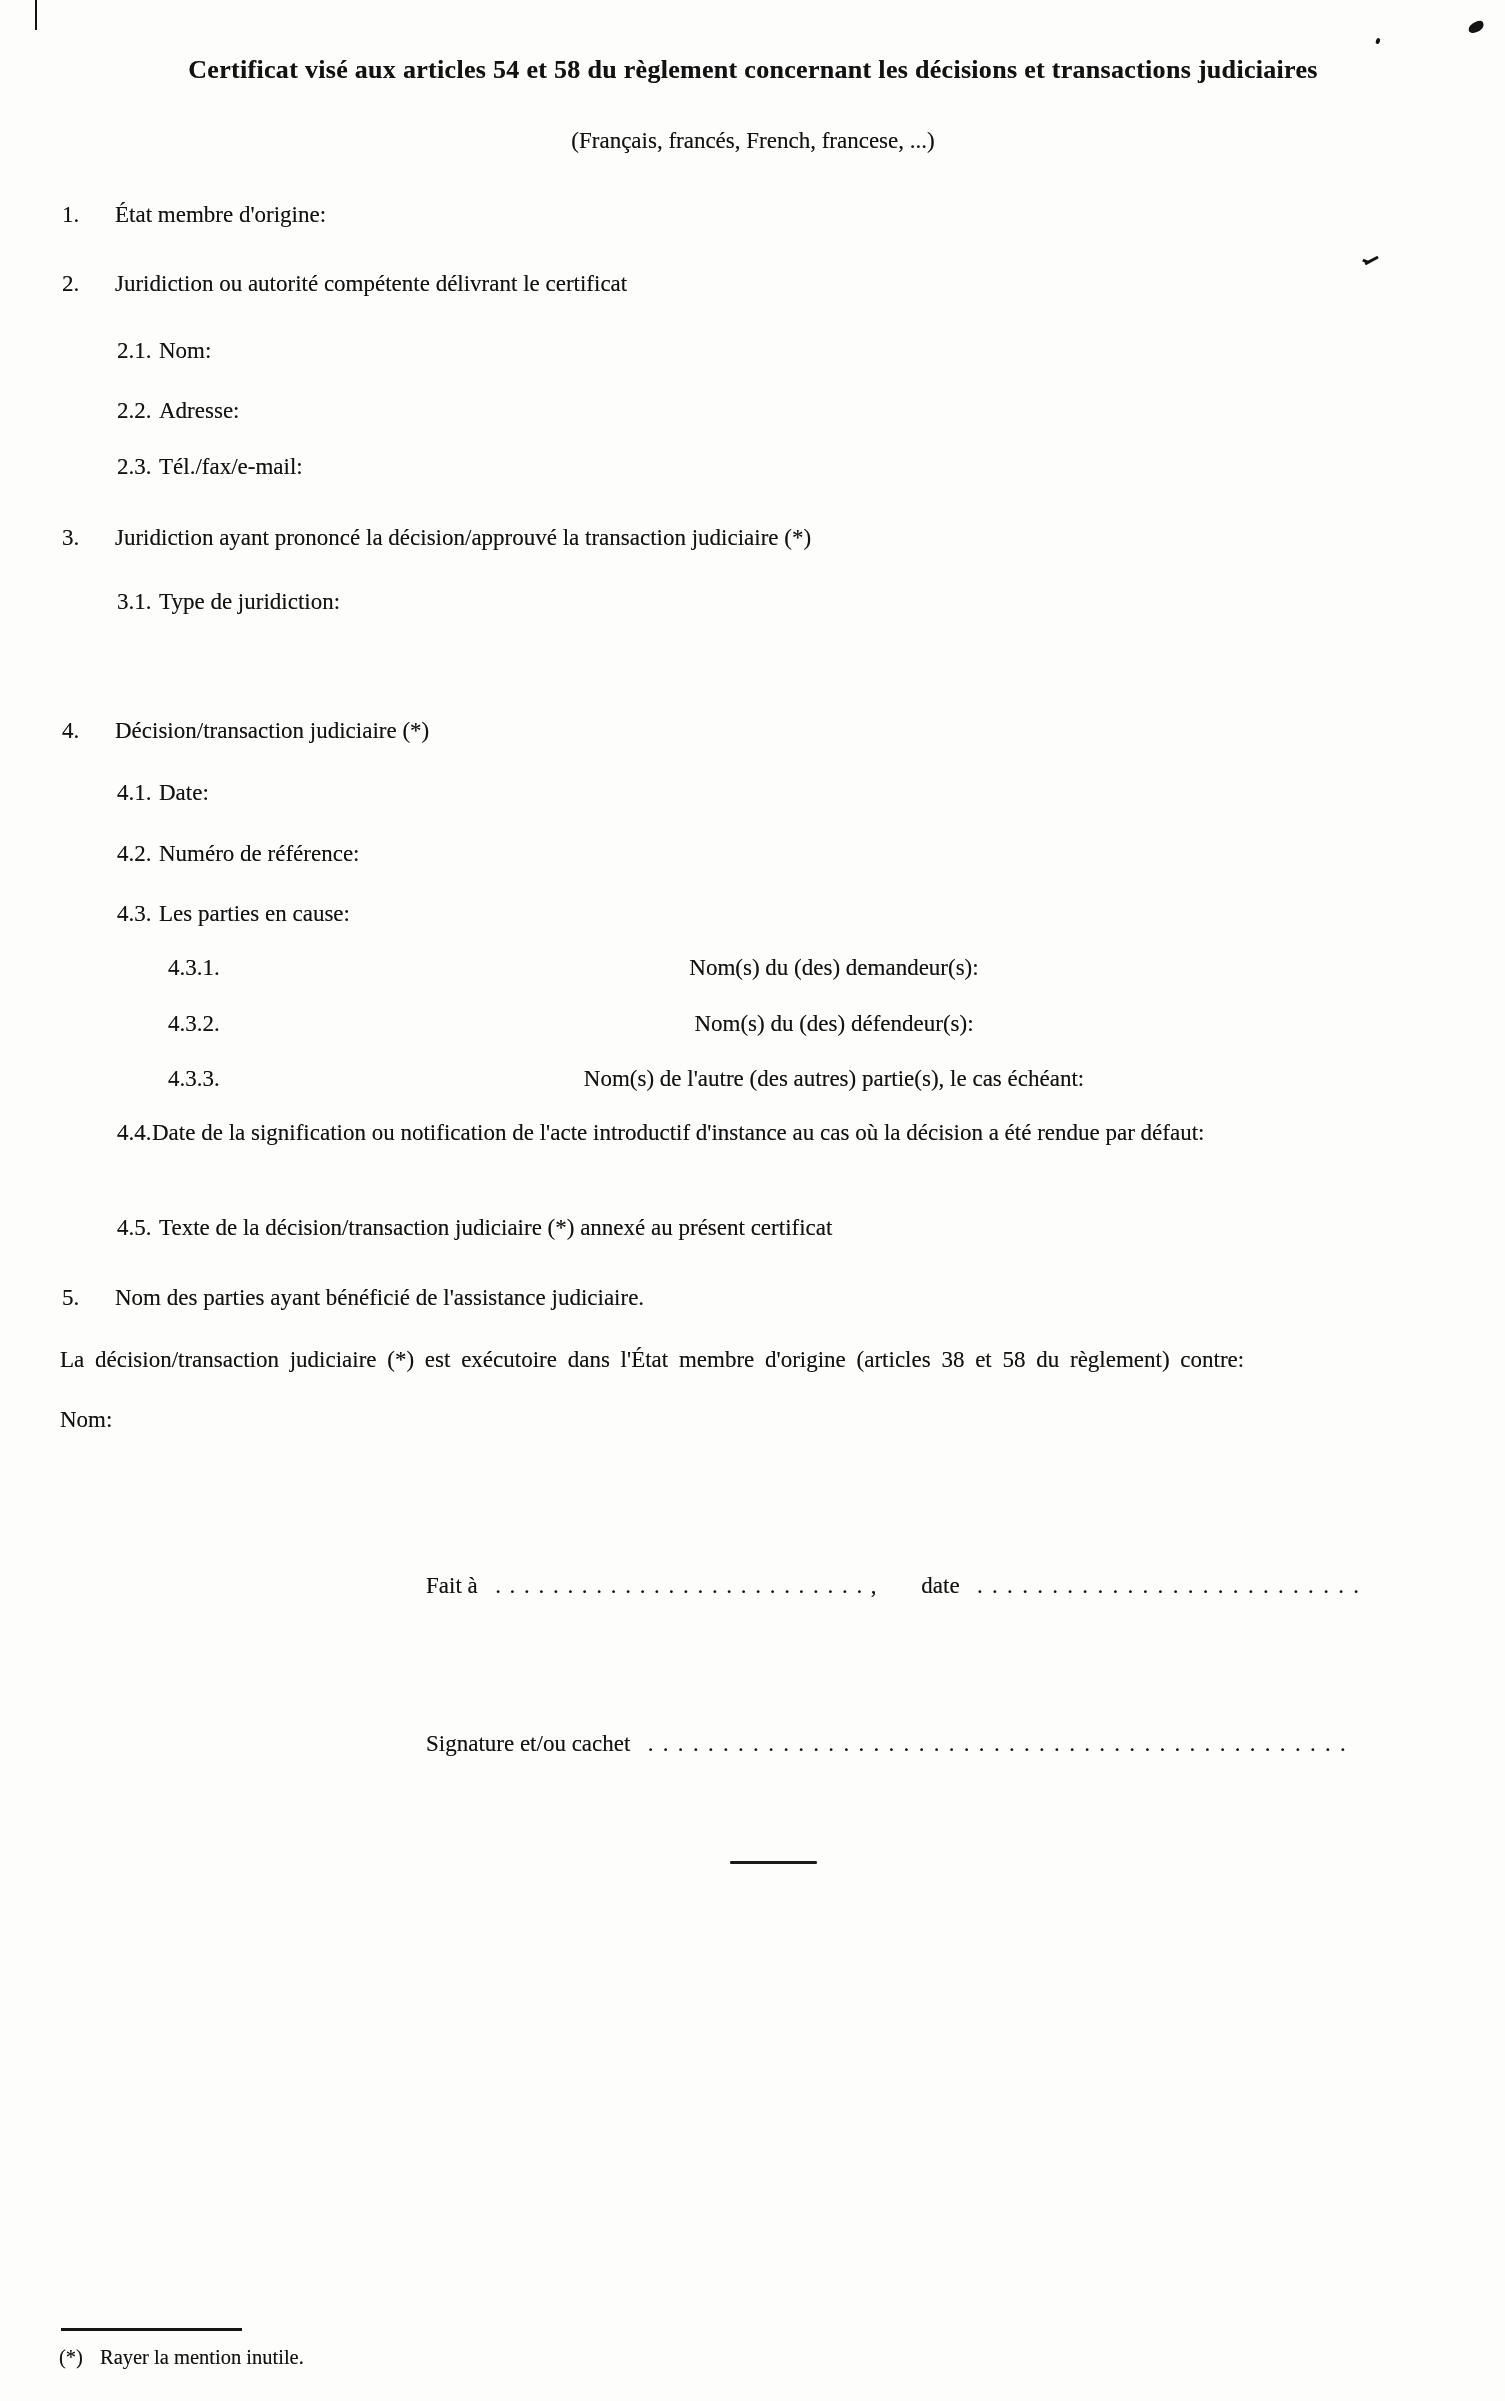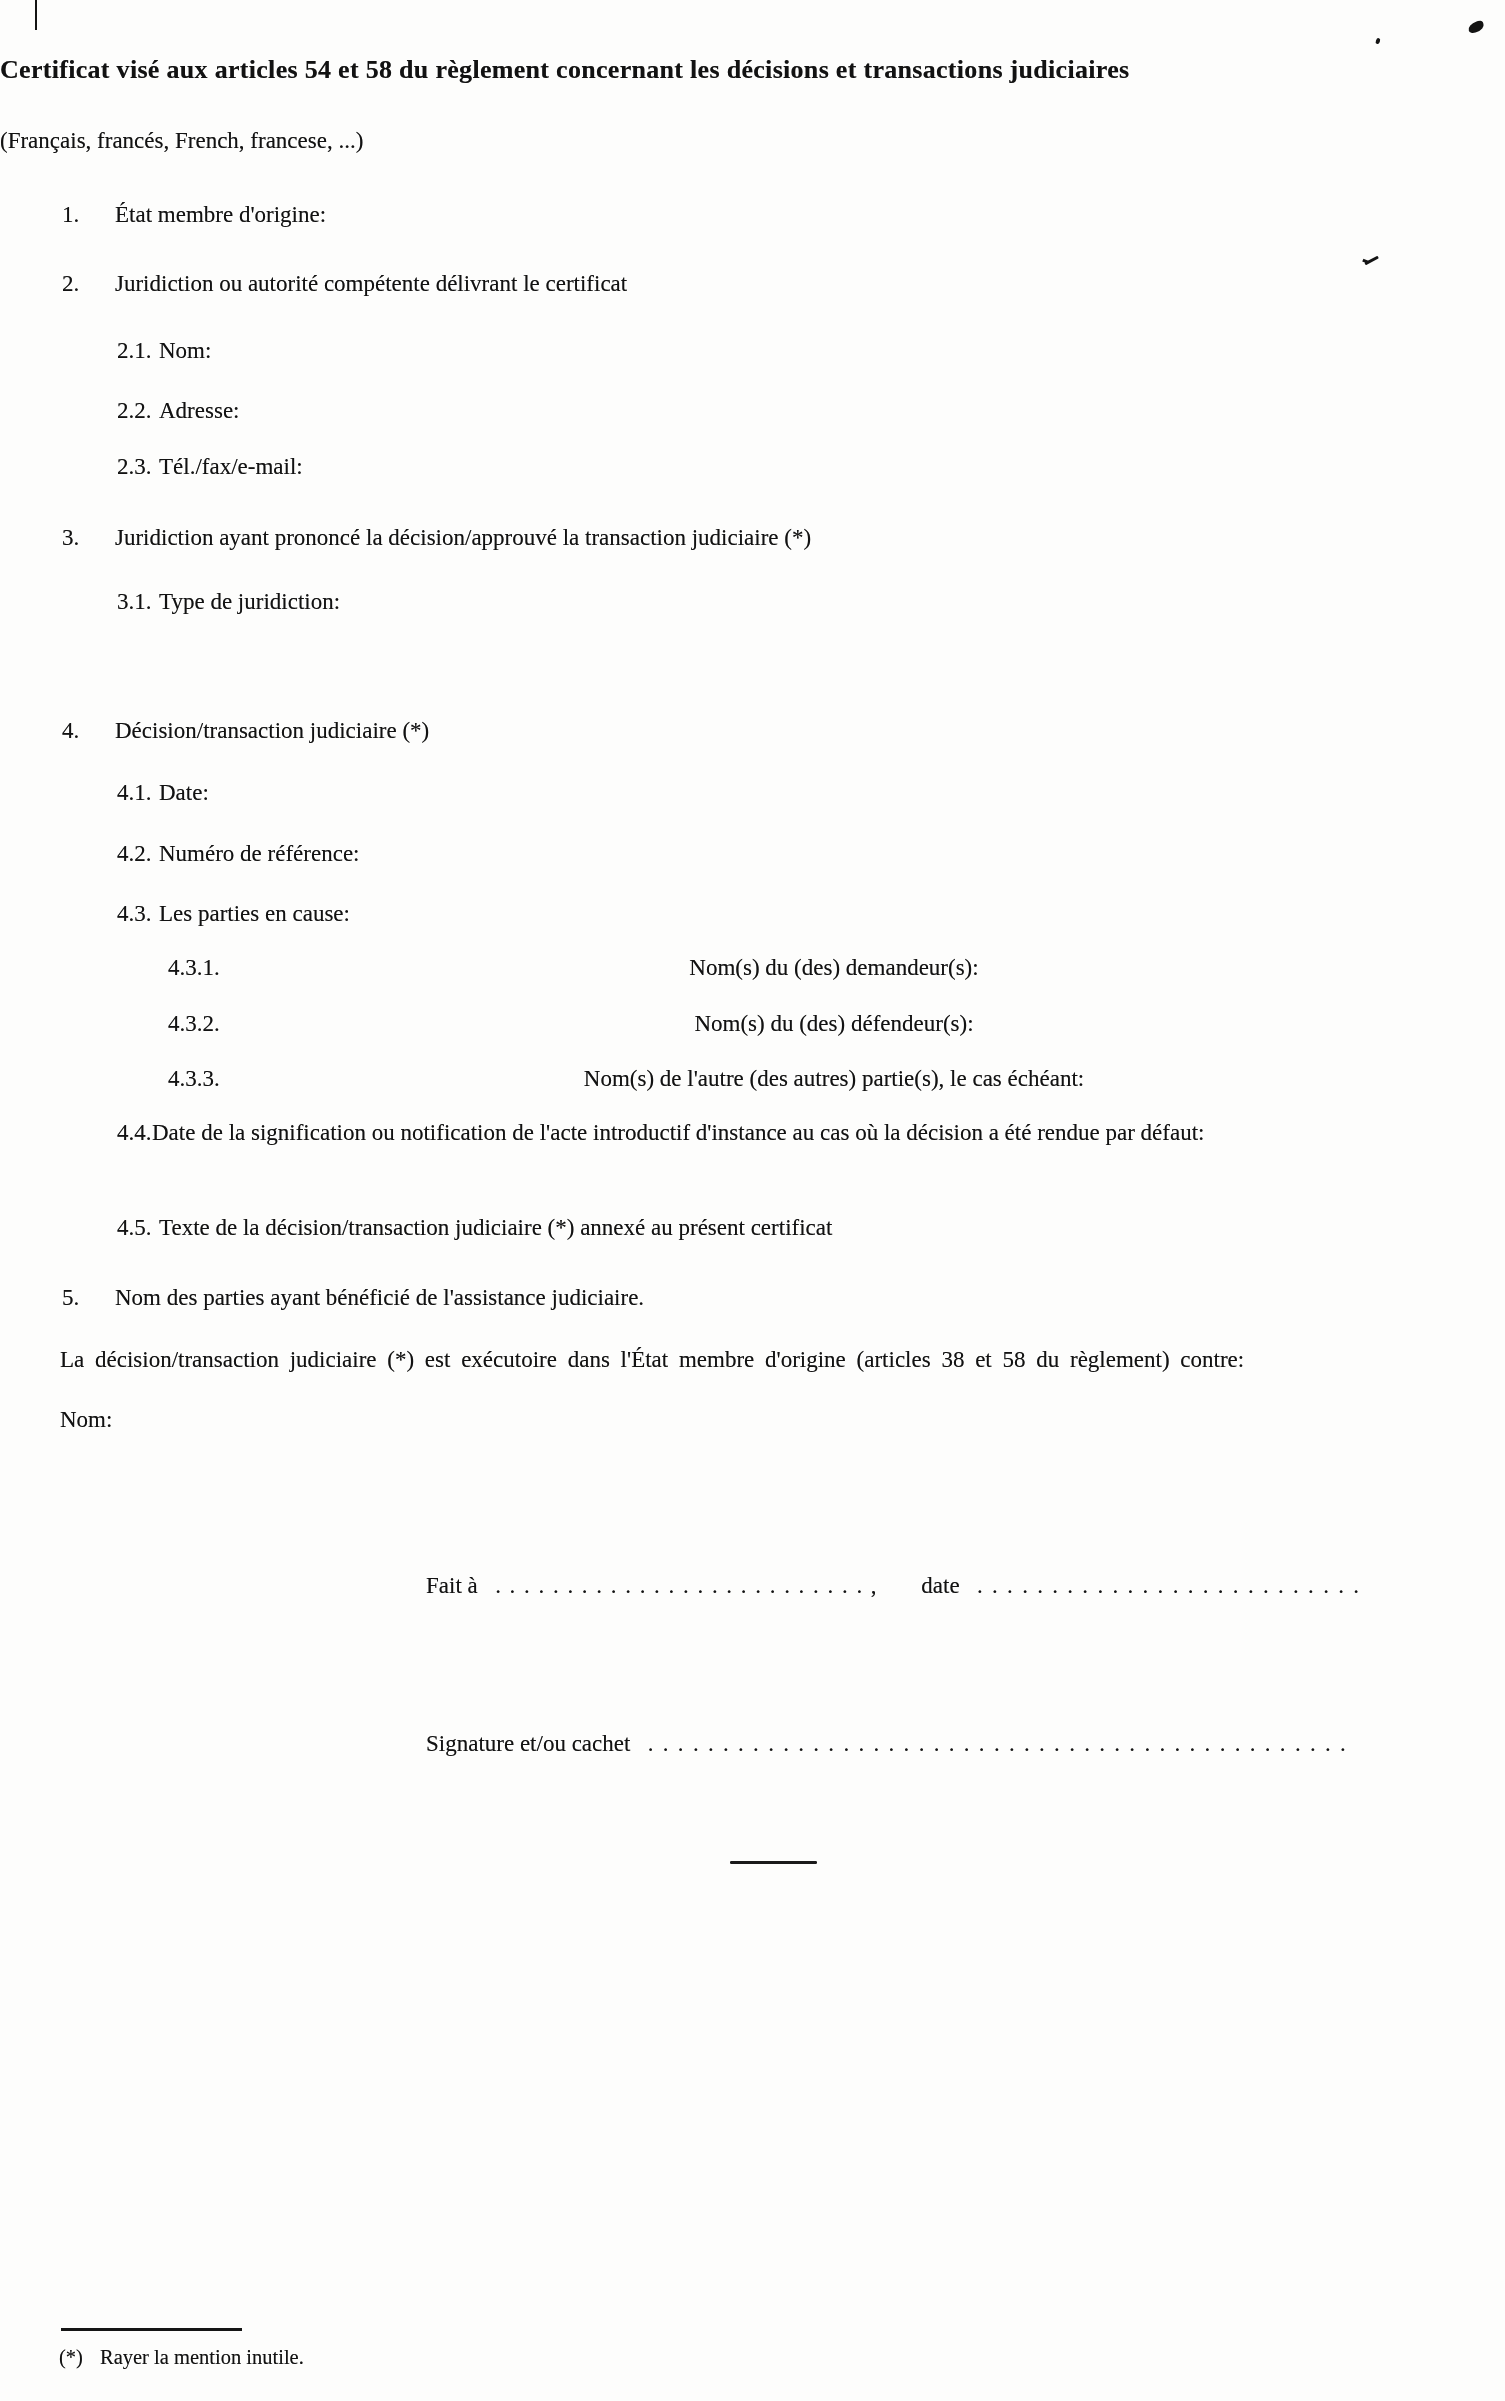--- a/index.html
+++ b/index.html
@@ -17,31 +17,31 @@
     color: #121212;
   }
   .txt {
     text-shadow: 0 0 0.6px rgba(20,20,20,0.45);
   }
   .doc-title {
     position: absolute;
     top: 55px;
     left: 0;
     right: 0;
-    text-align: left;
+    text-align: center;
     font-size: 26px;
     font-weight: bold;
     letter-spacing: 0.3px;
   }
   .doc-subtitle {
     position: absolute;
     top: 128px;
     left: 0;
     right: 0;
-    text-align: left;
+    text-align: center;
     font-size: 23px;
   }
   .item {
     position: absolute;
     right: 54px;
     font-size: 23px;
     line-height: 1.55;
   }
   .item .num { position: absolute; left: 0; top: 0; }
   .lvl1 { left: 62px; }

